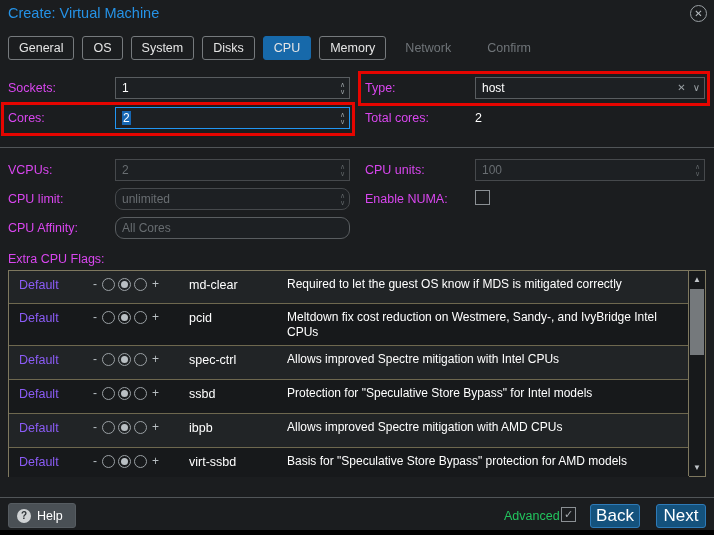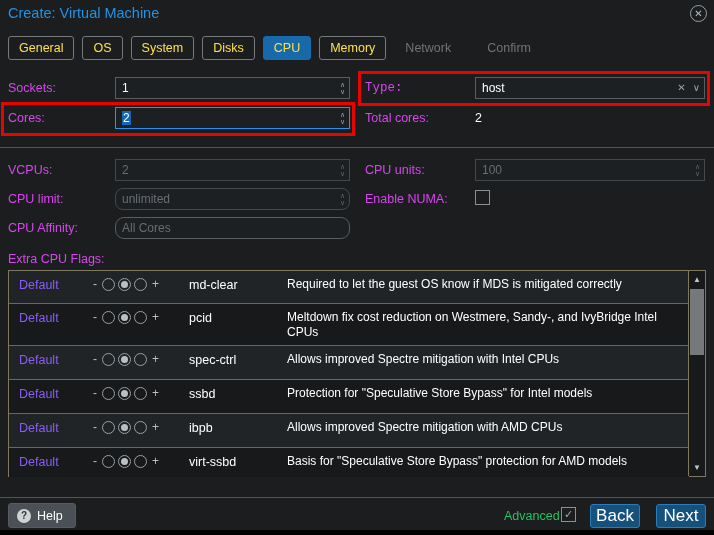--- a/index.html
+++ b/index.html
@@ -21,21 +21,21 @@
   }
   .close-btn {
     position:absolute; right:7px; top:5px; width:17px; height:17px;
     border:1px solid #9aa0a4; border-radius:50%;
     color:#b9bfc3; font-size:10px; line-height:15px; text-align:center;
     cursor:pointer;
   }
   
   .tabbar { position:absolute; left:8px; top:36px; display:flex; align-items:center; }
   .tab {
-    font-size:12.5px; color:#fde047; padding:4px 10px; margin-right:8px;
+    font-size:12.5px; color:#e5e5e5; padding:4px 10px; margin-right:8px;
     border:1px solid #767a7d; border-radius:3px; background:transparent; cursor:pointer;
   }
   .tab.active { background:#1769aa; border-color:#1769aa; }
   .tab.disabled { border-color:transparent; color:#6f7478; cursor:default; margin-right:14px; }
   
   .lbl { position:absolute; font-size:12.5px; color:#d946ef; white-space:nowrap; }
   .field {
     position:absolute; height:22px; background:#1d2023;
     border:1px solid #595d60; color:#fff; font-size:12px; line-height:20px;
     padding:0 24px 0 6px; white-space:nowrap; overflow:hidden;
@@ -147,21 +147,21 @@
 
   <div class="lbl" style="left:8px; top:111px;">Cores:</div>
   <div class="field focused" style="left:115px; top:107px; width:235px;">
     <span class="selected-text">2</span>
     <span class="spinner">
         <span>∧</span>
         <span>∨</span>
       </span>
   </div>
 
-  <div class="lbl" style="left:365px; top:81px;font-family:Liberation Mono, monospace;">Type:</div>
+  <div class="lbl" style="left:365px; top:81px;">Type:</div>
   <div class="field" style="left:475px; top:77px; width:230px; padding-right:44px;">
     <span>host</span>
     <span class="combo-tools">
       <span>✕</span>
       <span>∨</span>
     </span>
   </div>
 
   <div class="lbl" style="left:365px; top:111px;">Total cores:</div>
   <div class="plain-val" style="left:475px; top:111px;">2</div>

